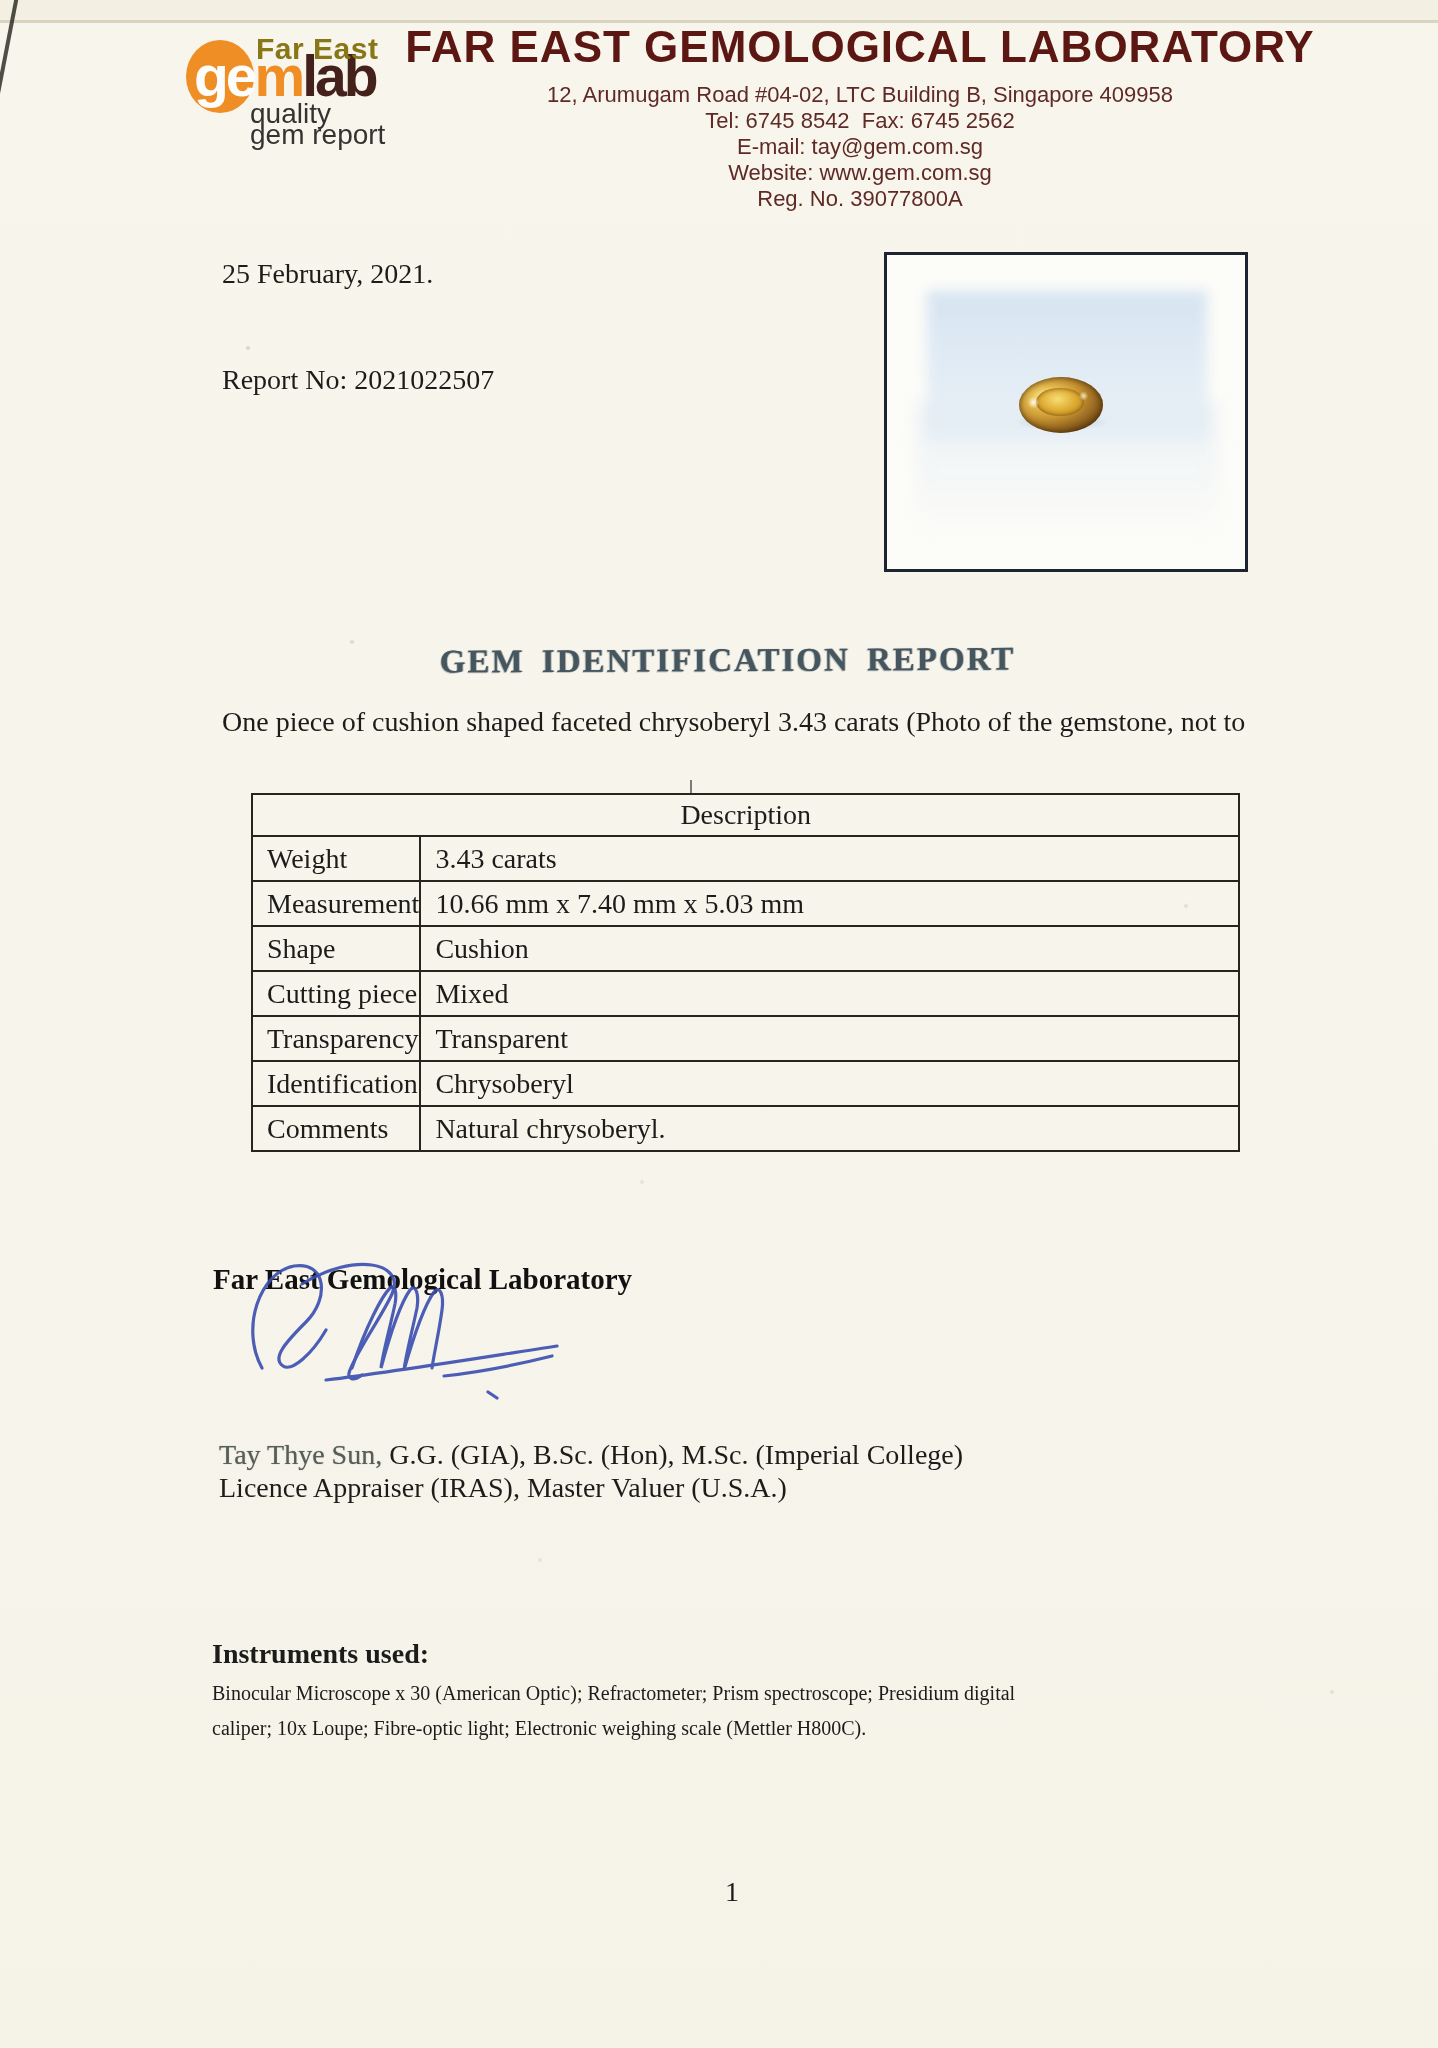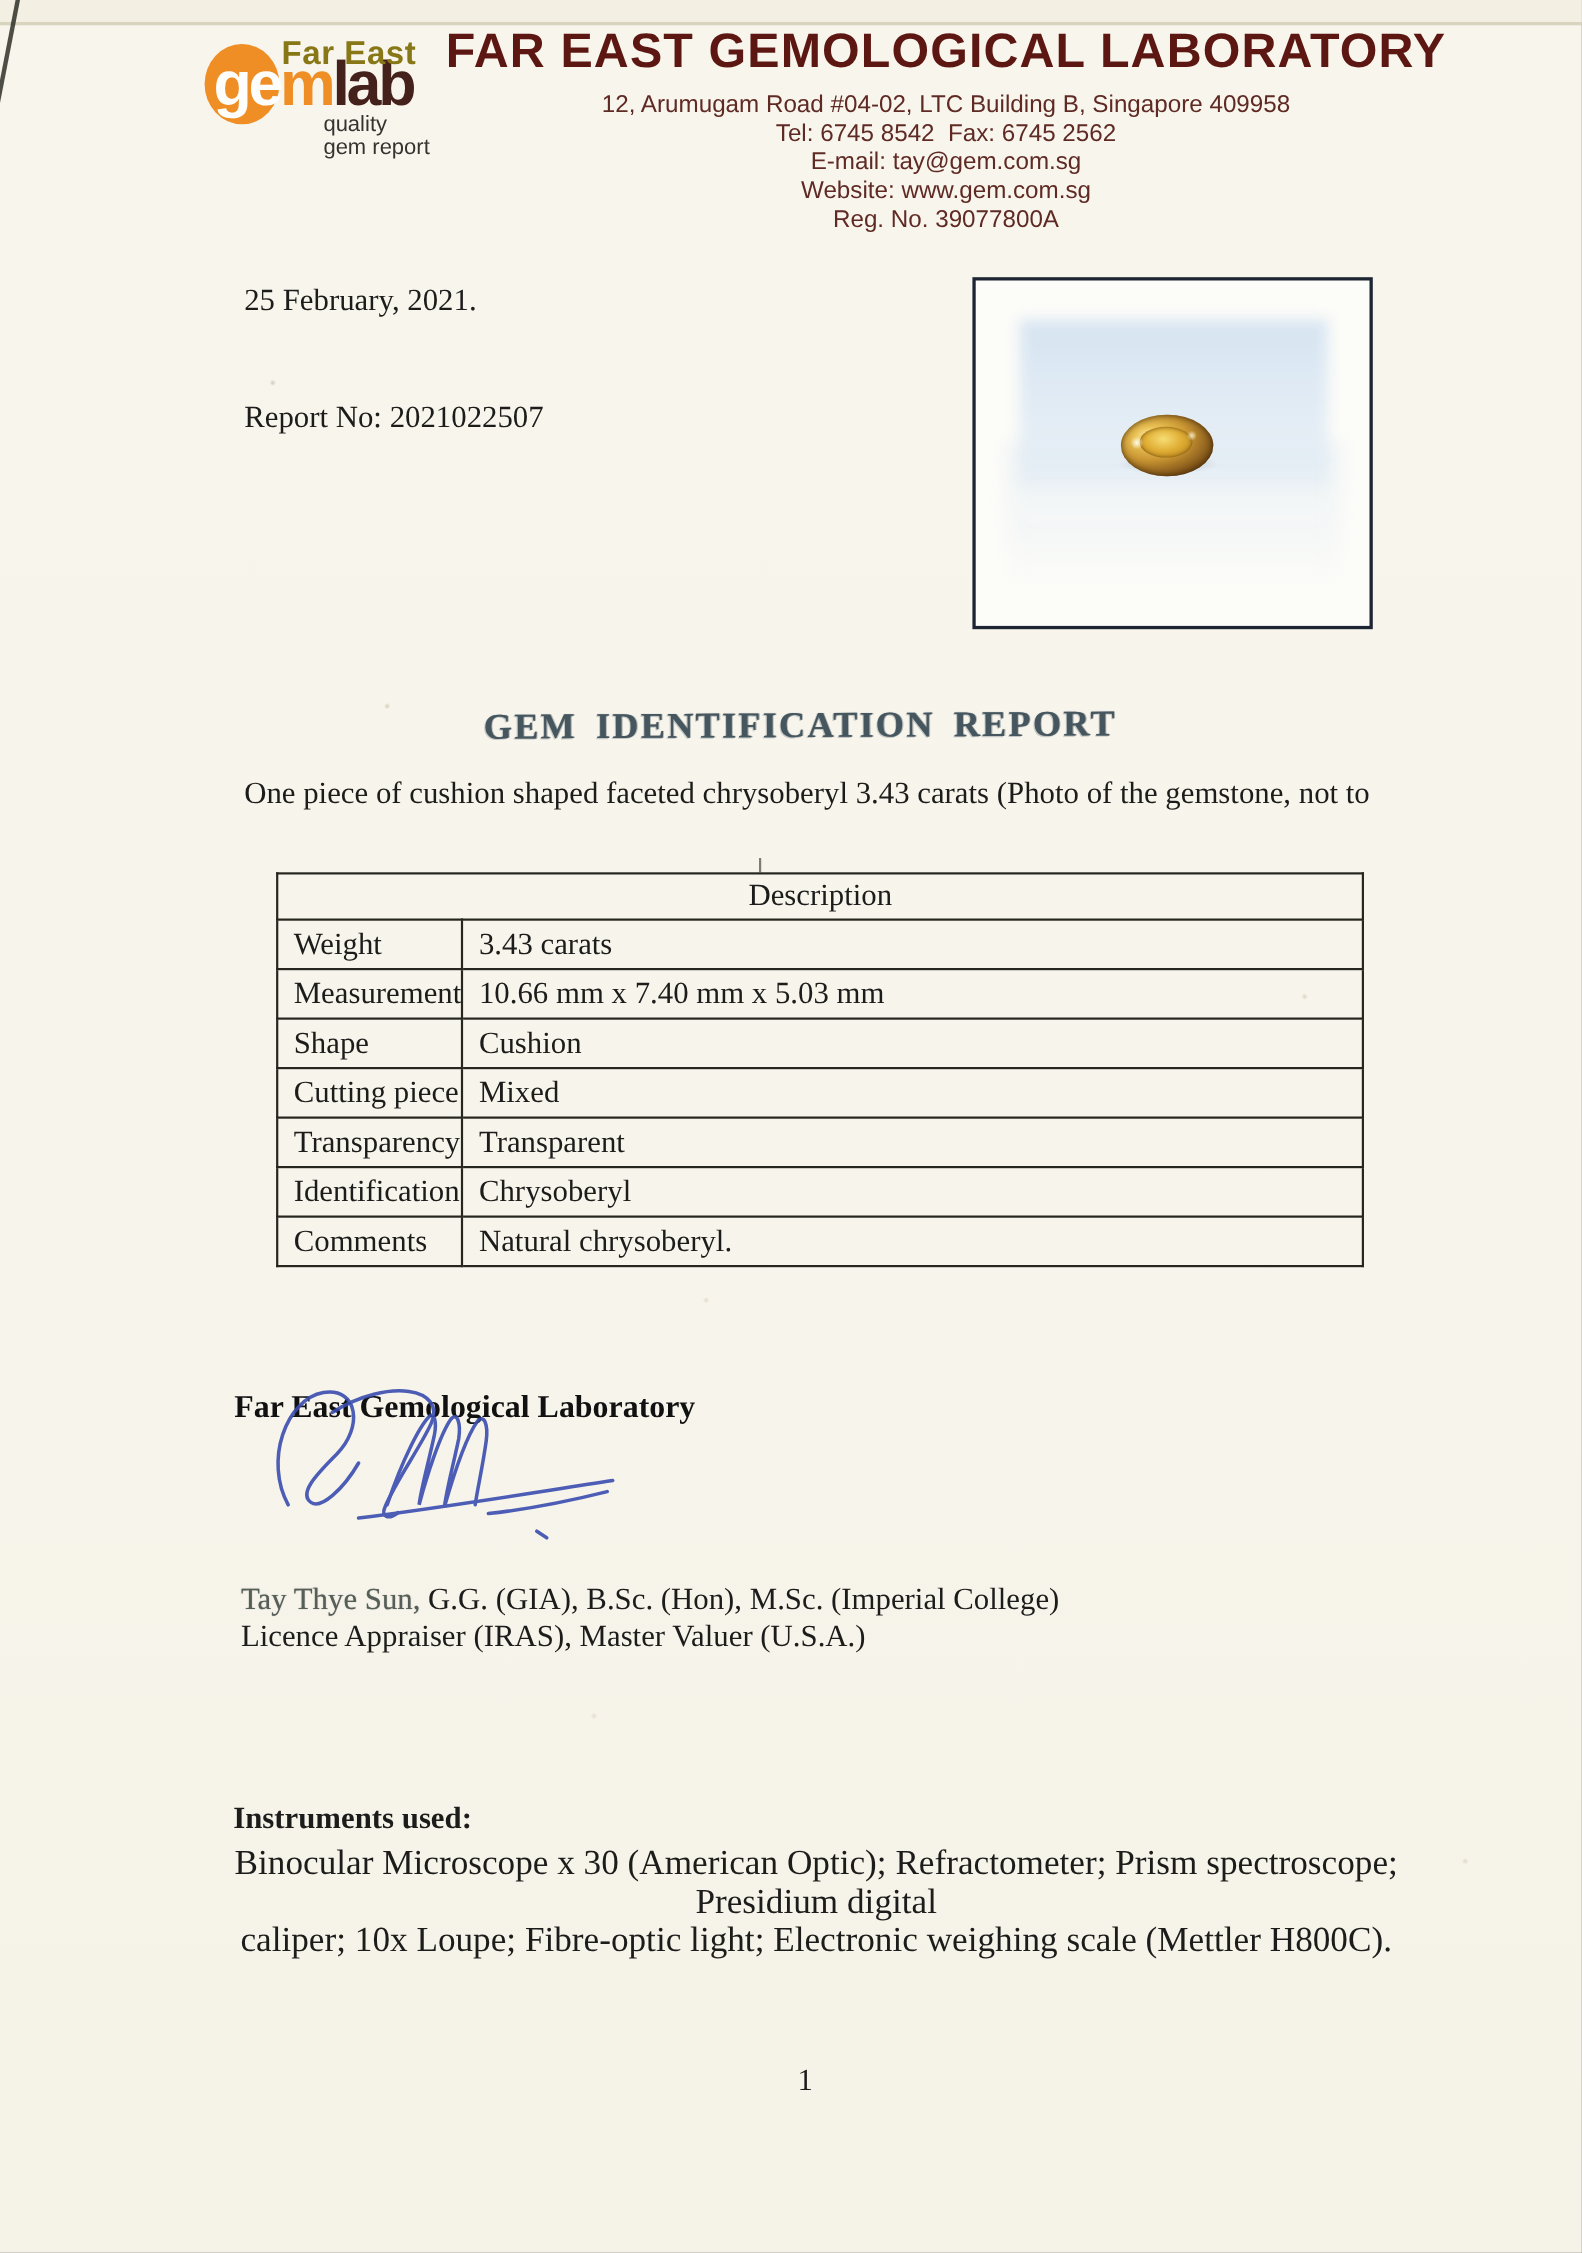--- a/index.html
+++ b/index.html
@@ -27,21 +27,21 @@
   
   .logo-circle{left:186px;top:40px;width:68px;height:73px;border-radius:50%;background:#ee8e25;}
   .logo-word{left:194px;top:48px;font-family:"Liberation Sans",sans-serif;font-weight:bold;
              font-size:57px;letter-spacing:-3px;line-height:56px;}
   .lg-white{color:#fdfdfb;}
   .lg-orange{color:#ee8e25;}
   .lg-brown{color:#45211b;text-align:center;}
   .logo-fareast{left:256px;top:32px;font-family:"Liberation Sans",sans-serif;font-weight:bold;
                 font-size:30px;color:#877716;letter-spacing:.5px;}
   .logo-tagline{left:250px;top:103px;font-family:"Liberation Sans",sans-serif;
-                font-size:20px;color:#35332f;line-height:21px;margin-left:44px;}
+                font-size:28px;color:#35332f;line-height:21px;}
   .logo-tagline div{line-height:21px;margin-bottom:0px;}
 
   
   .hdr{left:282px;top:24px;width:1156px;text-align:center;font-family:"Liberation Sans",sans-serif;}
   .hdr-title{font-size:44px;font-weight:bold;color:#5c1712;letter-spacing:1px;line-height:46px;}
   .hdr-line{font-size:22px;color:#5f2a24;line-height:26px;}
   .hdr-line.first{margin-top:12px;}
 
   
   .date-line{left:222px;top:258px;font-size:28px;}
@@ -88,21 +88,21 @@
   
   .sig-org{left:213px;top:1263px;font-size:29px;font-weight:bold;color:#111;}
   .sig-svg{left:232px;top:1246px;}
 
   
   .appraiser{left:219px;top:1438px;font-size:28px;line-height:33px;}
   .stamped-name{color:#555e57;text-shadow:0 0 1px rgba(85,94,87,.6);}
 
   
   .instr-head{left:212px;top:1638px;font-size:28px;font-weight:bold;}
-  .instr-body{left:212px;top:1676px;font-size:32px;line-height:35px;width:1060px;text-align:center;}
+  .instr-body{left:212px;top:1676px;font-size:20px;line-height:35px;width:1060px;}
 
   
   .page-num{left:700px;top:1876px;width:64px;text-align:center;font-size:28px;}
 </style>
 </head>
 <body>
 
 <div class="page">
 
   <div class="abs scan-strip"></div>

